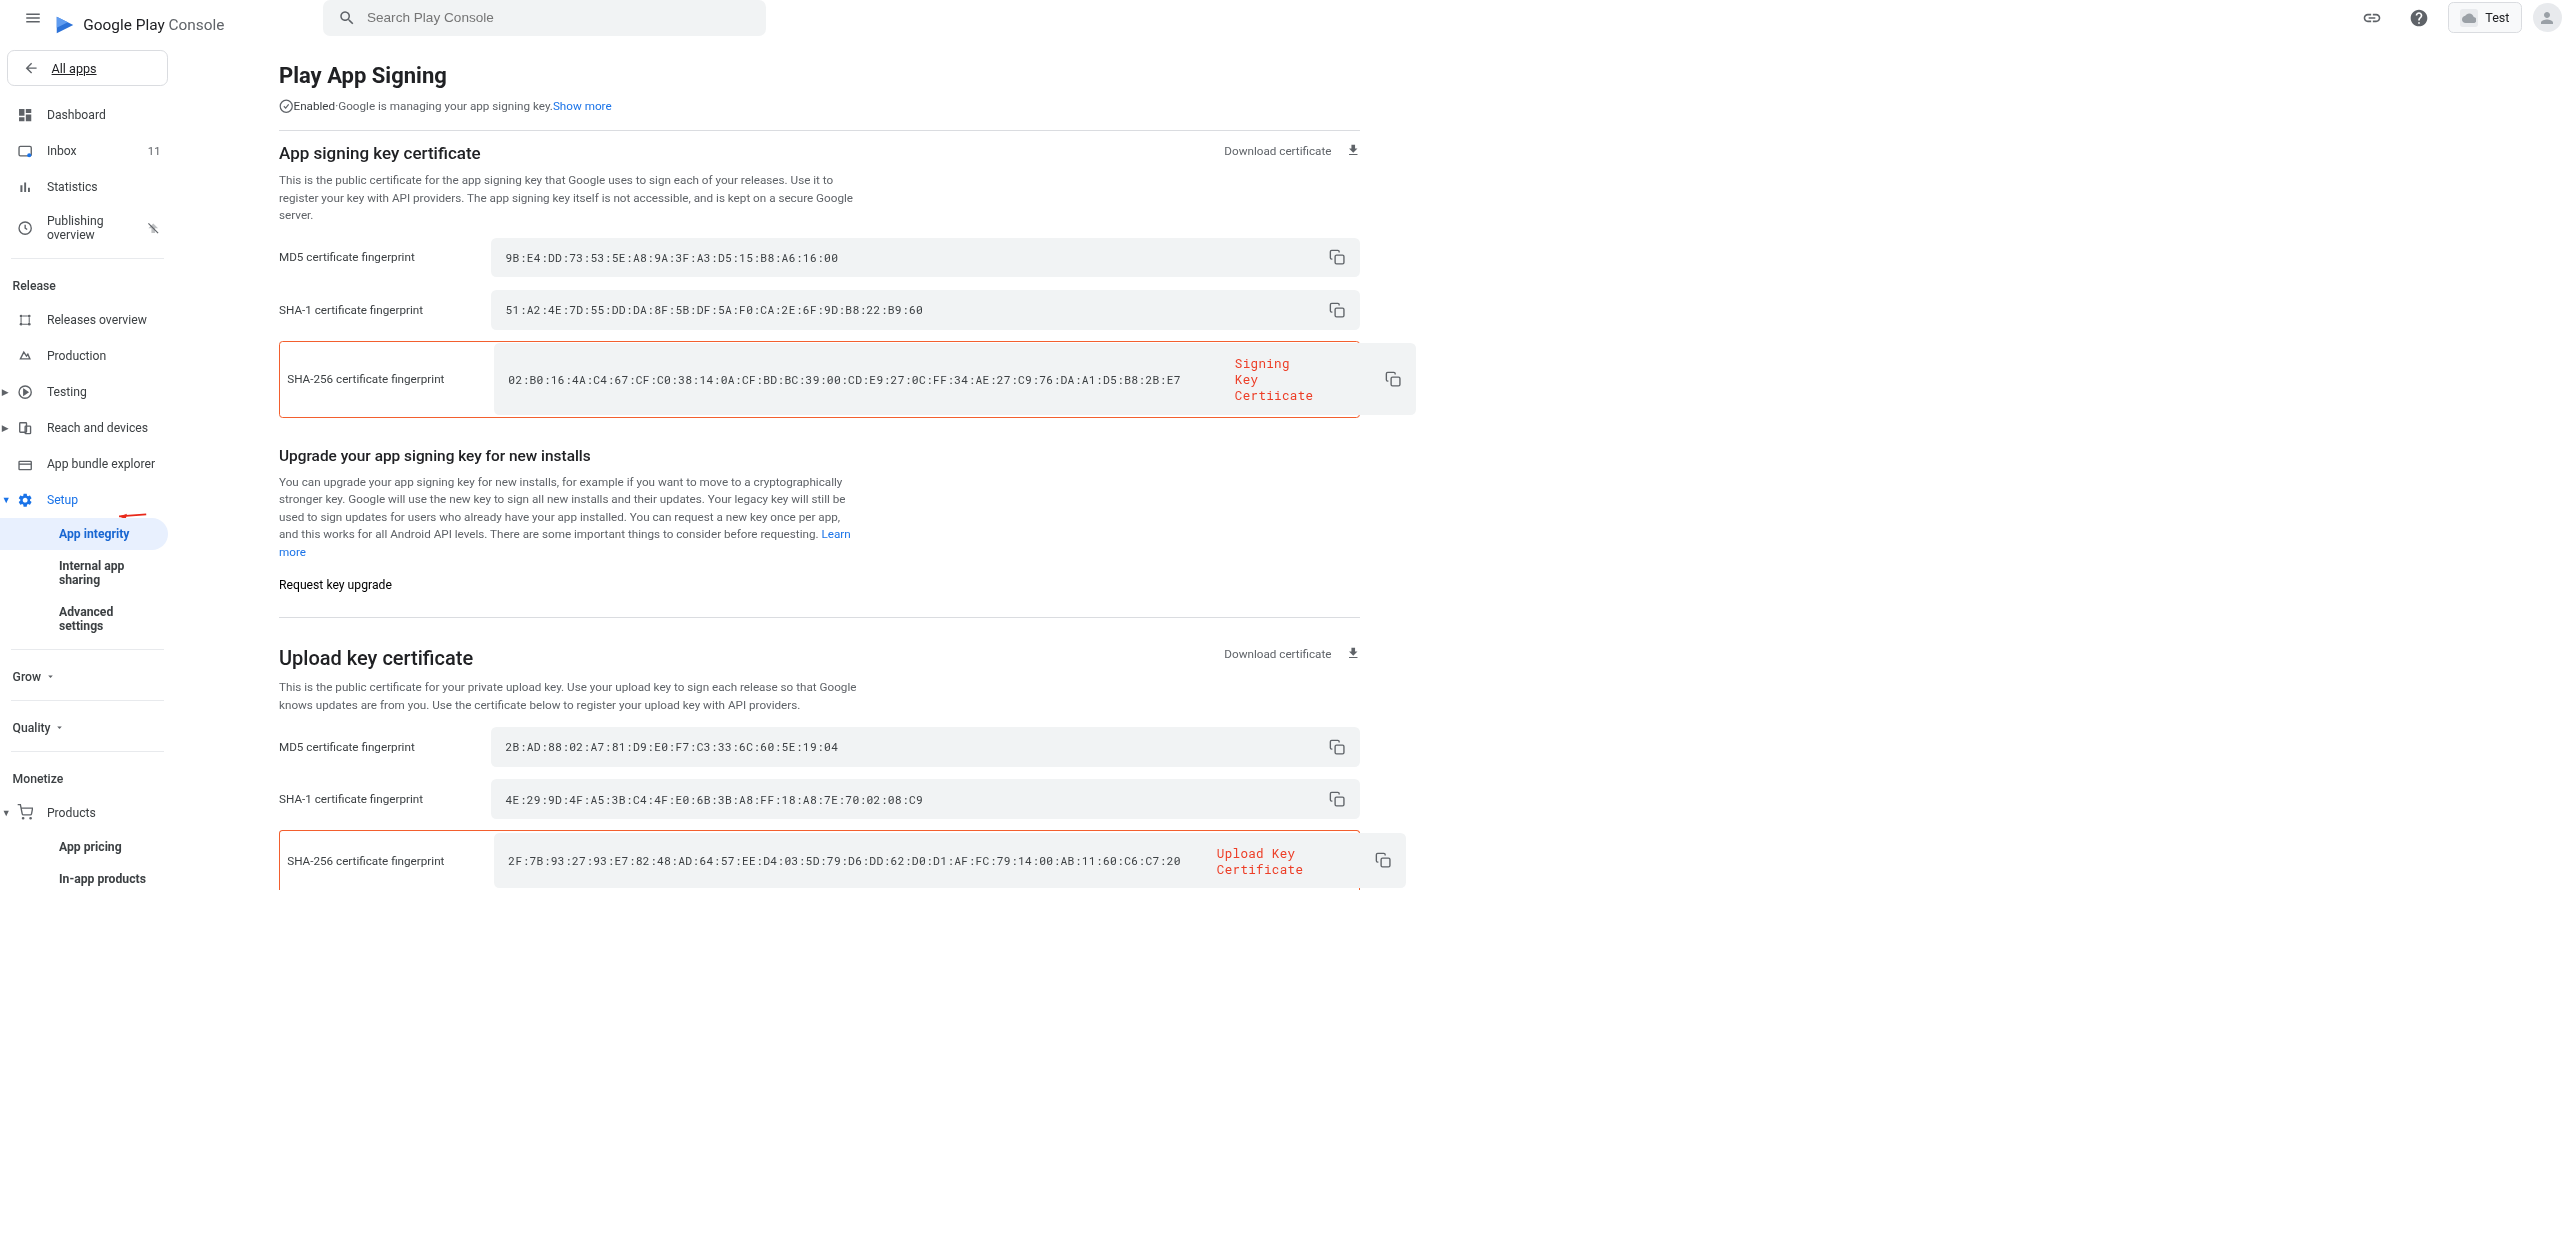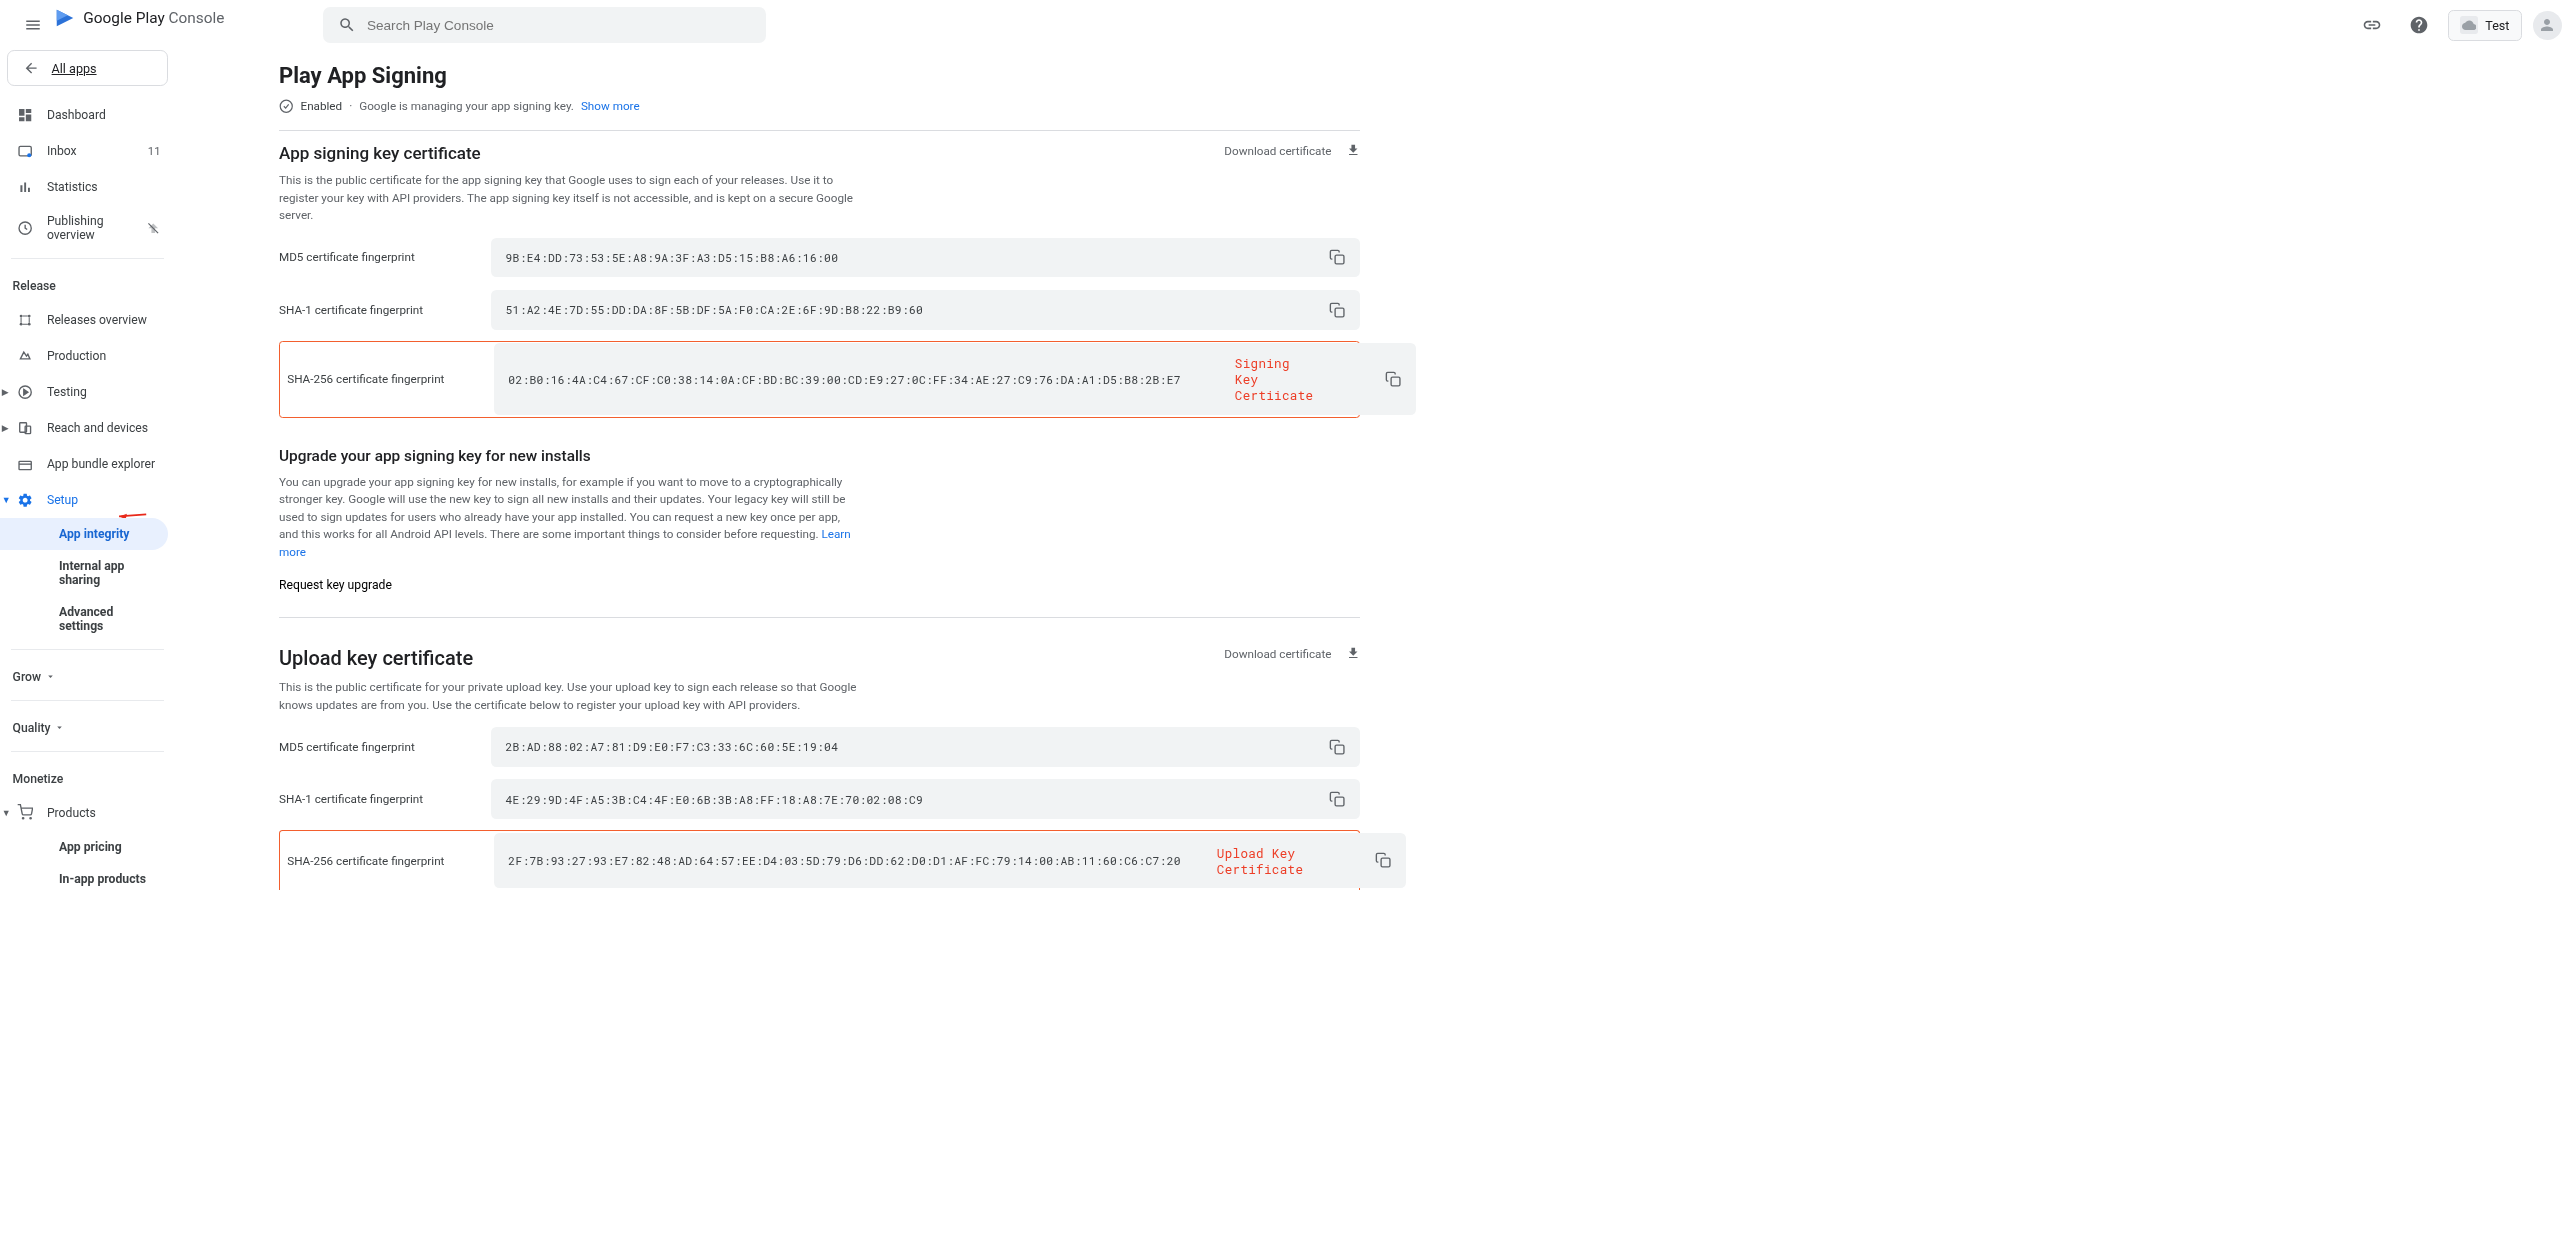--- a/index.html
+++ b/index.html
@@ -1,17 +1,17 @@
 <!DOCTYPE html>
 <html style="font-size:14.5px"><head>
 <meta charset="utf-8">
 <style>
 * { box-sizing: border-box; margin: 0; padding: 0; }
 body { font-family: 'Google Sans', Roboto, Arial, sans-serif; font-size: 12.6px; color: #202124; background: #fff; }
-.header { display: flex; align-items: flex-start; padding: 7.2px 14.5px; height: 43px; }
+.header { display: flex; align-items: flex-end; padding: 7.2px 14.5px; height: 43px; }
 .menu-btn { width: 36px; height: 36px; display: flex; align-items: center; justify-content: center; cursor: pointer; border-radius: 50%; }
 .logo { display: flex; align-items: center; gap: 7.2px; margin-left: 3.6px; }
 .logo-icon { width: 22px; height: 22px; }
 .logo-text { font-size: 15.4px; color: #5f6368; }
 .logo-text .g { color: #202124; }
 .search-box { margin-left: 99px; width: 443px; height: 36px; background: #f1f3f4; border-radius: 7.2px; display: flex; align-items: center; padding: 0 14.5px; gap: 11px; }
 .search-box input { border: none; background: transparent; outline: none; font-size: 13.6px; flex: 1; color: #7f1d1d; }
 .header-right { margin-left: auto; display: flex; align-items: center; gap: 11px; }
 .icon-btn { width: 36px; height: 36px; display: flex; align-items: center; justify-content: center; cursor: pointer; border-radius: 50%; color: #5f6368; }
 .app-chip { display: flex; align-items: center; gap: 7.2px; padding: 5.4px 11px; border: 0.9px solid #dadce0; border-radius: 5.4px; background: #f8f9fa; }
@@ -29,21 +29,21 @@
 .nav-item .right-icon { margin-left: auto; }
 .nav-item.setup .icon { color: #1a73e8; }
 .nav-item.setup { color: #1a73e8; }
 .section-label { padding: 12.6px 14.5px 9px 12.6px; font-size: 12.2px; color: #3c4043; font-weight: 500; }
 .section-divider { height: 0.9px; background: #e8eaed; margin: 7.2px 11px; }
 .expand-arrow { position: absolute; left: 1.8px; color: #5f6368; font-size: 9px; }
 .arrow-annotation { position: absolute; right: 27px; top: -16.3px; color: #e8291b; font-size: 25px; transform: rotate(30deg); pointer-events: none; }
 
 .main { flex: 1; padding: 0 81px 36px 103px; max-width: 1265px; }
 .page-title { font-size: 22px; margin: 20px 0 11px 0; color: #202124; }
-.status-row { display: flex; align-items: center; gap: 7px; font-size: 11.7px; color: #5f6368; padding-bottom: 16.3px; border-bottom: 0.9px solid #dadce0; }
+.status-row { display: flex; align-items: center; gap: 0; font-size: 11.7px; color: #5f6368; padding-bottom: 16.3px; border-bottom: 0.9px solid #dadce0; }
 .status-row .check { color: #5f6368; }
 .status-row .enabled { color: #3c4043; }
 .link { color: #1a73e8; cursor: pointer; }
 
 .section { margin-top: 12.6px; }
 .section-header { display: flex; align-items: flex-start; }
 .section-title { font-size: 17px; color: #202124; font-weight: 500; }
 .section-desc { font-size: 11.7px; color: #5f6368; margin-top: 9px; line-height: 1.5; max-width: 578px; }
 .download-cert { margin-left: auto; display: flex; align-items: center; gap: 14px; color: #5f6368; font-size: 11.7px; cursor: pointer; }
 

